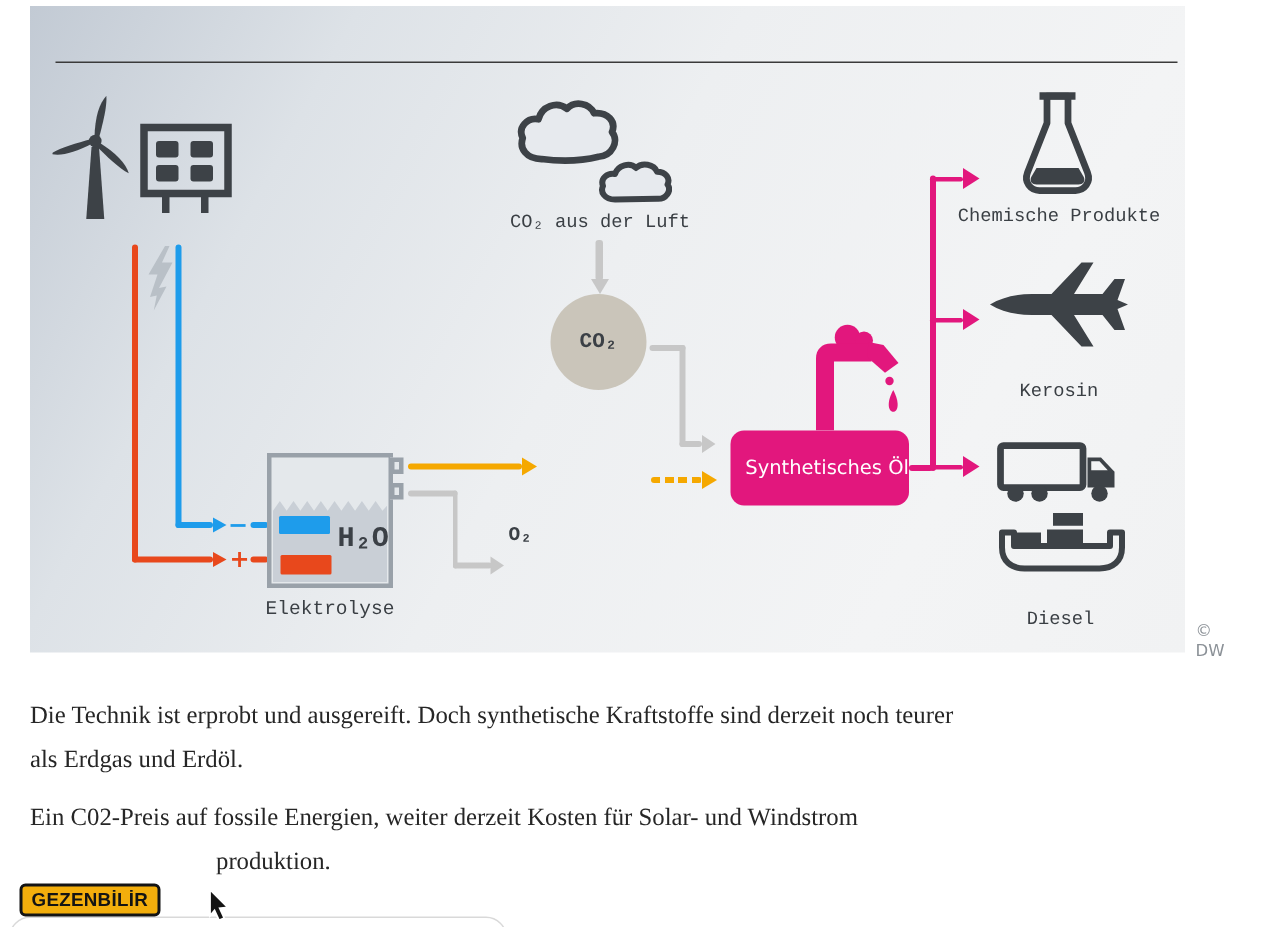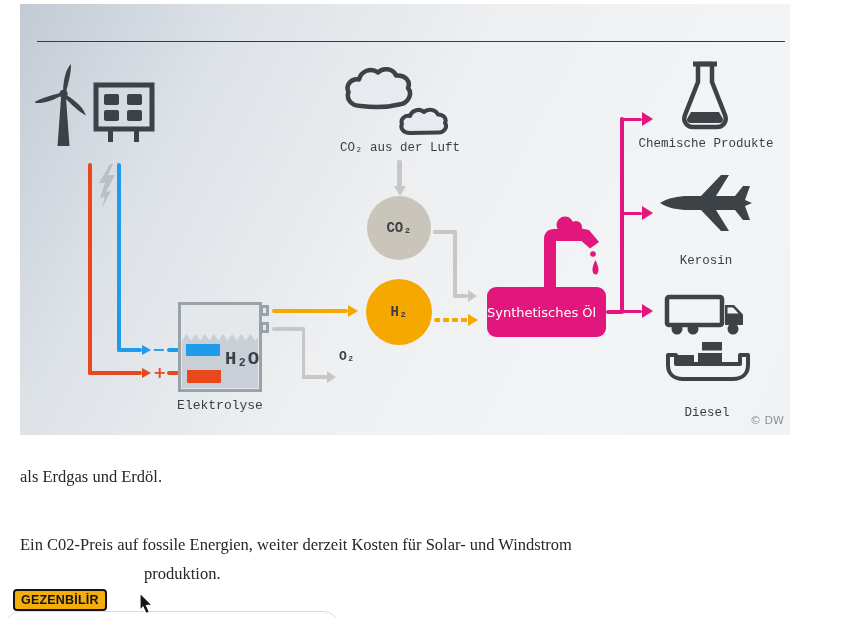--- a/index.html
+++ b/index.html
@@ -41,33 +41,33 @@
   
   #elybox{position:absolute;left:158px;top:298px;width:84px;height:90px;border:3px solid #99a1a9;background:#e4e8eb;box-sizing:border-box;}
   #elywater{position:absolute;left:162px;top:330px;width:76px;height:54px;background:#c9cfd6;
     clip-path:polygon(0 12%,6% 0,12% 12%,18% 0,24% 12%,30% 0,36% 12%,42% 0,48% 12%,54% 0,60% 12%,66% 0,72% 12%,78% 0,84% 12%,90% 0,96% 12%,100% 6%,100% 100%,0 100%);}
   .elytab{position:absolute;width:9px;height:11px;border:3px solid #99a1a9;background:#e4e8eb;box-sizing:border-box;}
   .electrode{position:absolute;border-radius:1px;}
   
   .bubble{position:absolute;border-radius:50%;display:flex;align-items:center;justify-content:center;}
   
   #synbox{position:absolute;left:467px;top:283px;width:119px;height:50px;border-radius:9px;background:#e2177d;
-    display:flex;align-items:center;justify-content:flex-start;}
+    display:flex;align-items:center;justify-content:flex-end;}
   #synbox span{color:#fff;font-size:13px;font-family:"DejaVu Sans",sans-serif;}
   
   .para{position:absolute;left:20px;font-family:"Liberation Serif",serif;font-size:16.5px;color:#262626;line-height:28.5px;}
   
   #watermark{position:absolute;left:13px;top:589px;background:#f3ae0c;border:2px solid #141414;border-radius:4px;
     padding:0 6px;height:18px;display:flex;align-items:center;z-index:5;}
   #watermark span{font-size:12.5px;font-weight:bold;color:#141414;letter-spacing:0.2px;line-height:1;}
   #cursor{position:absolute;left:138px;top:592px;z-index:6;}
   
   #bottomcard{position:absolute;left:6px;top:611px;width:330px;height:20px;background:#fff;
     border:1px solid #d9d9d9;border-radius:14px 14px 0 0;}
-  .credit{position:absolute;font-size:11px;color:#8b9197;font-family:"DejaVu Sans",sans-serif;}
+  .credit{position:absolute;font-size:11px;color:#8b9197;font-family:"DejaVu Sans",sans-serif;margin-left:47px;}
 </style>
 </head>
 <body>
 
 <div id="infographic">
   <div class="ig-underline"></div>
 
   <svg style="position:absolute;left:15px;top:56px" width="58" height="88" viewBox="0 0 58 88">
     <g fill="#3d4247">
       <path d="M26 38 L31 38 L34.5 86 L22.5 86 Z"></path>
@@ -130,23 +130,20 @@
   <svg style="position:absolute;left:378px;top:103px" width="50" height="30" viewBox="0 0 50 30">
     <path d="M12 26 C5 26 2 21 4 17 C2 12 7 8 12 9 C14 3 22 1 26 5 C30 1 38 2.5 40 7.5 C46 7.5 49 12 47 16 C50 20 46 26 40 25.5 Z" fill="#e7eaee" stroke="#3d4247" stroke-width="4" stroke-linejoin="round"></path>
   </svg>
   <div class="dlabel centered" style="left:300px;top:137px;width:160px">CO₂ aus der Luft</div>
 
   <div class="shaft grayl" style="left:377px;top:156px;width:4.5px;height:27px"></div>
   <div class="head hd-gray" style="left:373.5px;top:182px"></div>
 
   <div class="bubble" style="left:347px;top:192px;width:64px;height:64px;background:#cac5ba">
     <span class="node-label" style="font-size:14px">CO₂</span>
-  </div>
-  <div class="bubble" style="left:346px;top:275px;width:66px;height:66px;background:#f5a800">
-    <span class="node-label" style="font-size:14px">H₂</span>
   </div>
 
   <div class="shaft grayl" style="left:413px;top:226px;width:24px;height:4px"></div>
   <div class="shaft grayl" style="left:433px;top:226px;width:4px;height:68px"></div>
   <div class="shaft grayl" style="left:433px;top:290px;width:15px;height:4px"></div>
   <div class="head hr-gray" style="left:448px;top:286px"></div>
 
   <div class="shaft dashed-amber" style="left:414px;top:314px;width:34px;height:4px"></div>
   <div class="head hr-amber" style="left:448px;top:310px"></div>
 
@@ -203,20 +200,21 @@
       <rect x="14" y="13" width="16" height="7"></rect>
       <rect x="34" y="11" width="24" height="9"></rect>
     </g>
   </svg>
   <div class="dlabel centered" style="left:637px;top:402px;width:100px">Diesel</div>
 
   <div class="credit" style="left:730px;top:410px">© DW</div>
 </div>
 
 <div class="para" style="top:463px">
+  <div>Die Technik ist erprobt und ausgereift. Doch synthetische Kraftstoffe sind derzeit noch teurer</div>
   <div>als Erdgas und Erdöl.</div>
 </div>
 <div class="para" style="top:531px">
   <div>Ein C02-Preis auf fossile Energien, weiter derzeit Kosten für Solar- und Windstrom</div>
   <div style="padding-left:124px">produktion.</div>
 </div>
 
 <div id="watermark">
   <span>GEZENBİLİR</span>
 </div>

